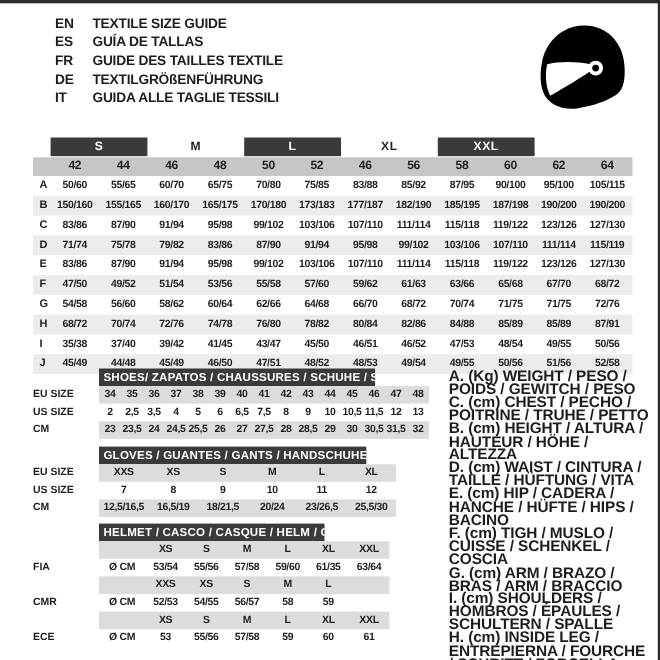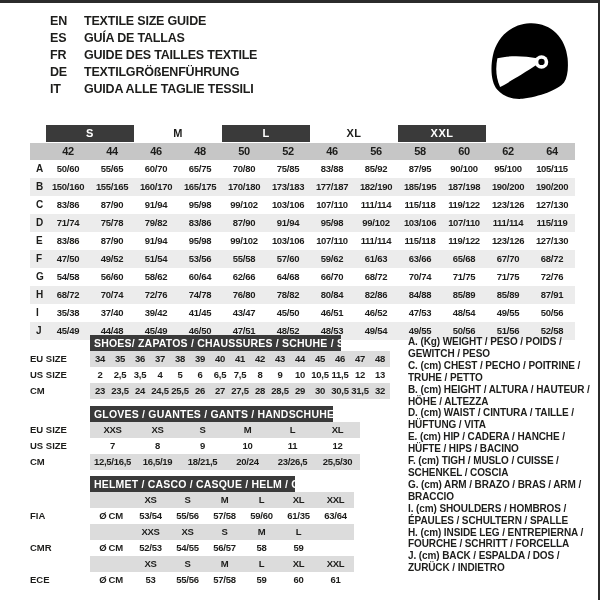--- a/index.html
+++ b/index.html
@@ -59,21 +59,21 @@
   .gloves  { top:403px; width:365px; }
   .gloves .sec-title { margin-left:60px; width:243px; }
   .gloves .band { grid-template-columns:repeat(6,45px); }
 
   .helmetsec { top:473px; width:365px; }
   .helmetsec .sec-title { margin-left:60px; width:205px; }
   .helmetsec .band { grid-template-columns:42px repeat(6,37px); }
 
   
   .legend { position:absolute; left:408px; top:333px; width:186px; }
-  .legend-item { font-size:10px; line-height:11.9px; letter-spacing:-0.1px; }
+  .legend-item { font-size:14px; line-height:11.9px; letter-spacing:-0.1px; }
 </style>
 </head>
 <body>
 
 <div class="page">
 
   <div class="langs" id="langs">
       <div class="lang-row">
         <div class="lang-code">EN</div>
         <div class="lang-text">TEXTILE SIZE GUIDE</div>

